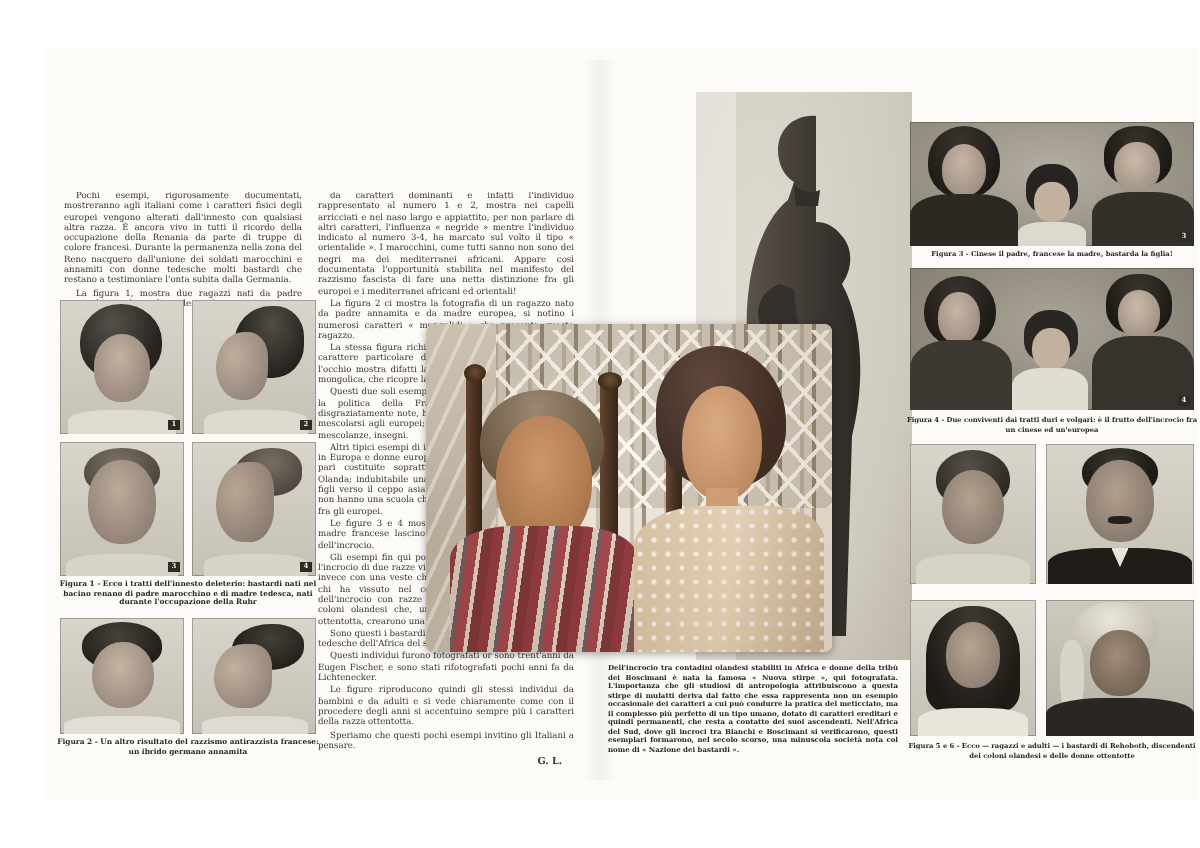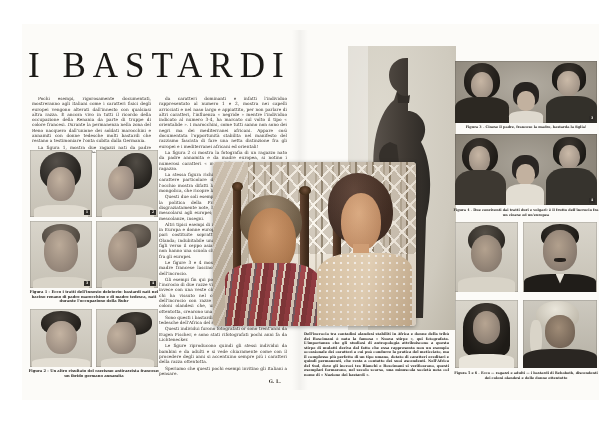--- a/index.html
+++ b/index.html
@@ -53,21 +53,20 @@
      background:radial-gradient(ellipse at 50% 38%,rgba(255,214,160,.05),rgba(110,70,30,.20));}
   .fig{position:absolute;}
 </style>
 </head>
 <body>
 
 <div id="stage">
   <div class="paper"></div>
   <div class="gutter"></div>
 
-  <div class="title">I BASTARDI</div>
 
   <div class="bodycol" style="left:32px;top:96px;width:119px;height:57px;">
     <p>Pochi esempi, rigorosamente documentati, mostreranno agli italiani come i caratteri fisici degli europei vengono alterati dall'innesto con qualsiasi altra razza. È ancora vivo in tutti il ricordo della occupazione della Renania da parte di truppe di colore francesi. Durante la permanenza nella zona del Reno nacquero dall'unione dei soldati marocchini e annamiti con donne tedesche molti bastardi che restano a testimoniare l'onta subita dalla Germania.</p>
     <p>La figura 1, mostra due ragazzi nati da padre marocchino e da madre tedesca. I caratteri « ariani » sono stati sommersi</p>
   </div>
 
   <div class="bodycol" style="left:159px;top:96px;width:128px;height:292px;">
     <p>da caratteri dominanti e infatti l'individuo rappresentato al numero 1 e 2, mostra nei capelli arricciati e nel naso largo e appiattito, per non parlare di altri caratteri, l'influenza « negride » mentre l'individuo indicato al numero 3-4, ha marcato sul volto il tipo « orientalide ». I marocchini, come tutti sanno non sono dei negri ma dei mediterranei africani. Appare così documentata l'opportunità stabilita nel manifesto del razzismo fascista di fare una netta distinzione fra gli europei e i mediterranei africani ed orientali!</p>
     <p>La figura 2 ci mostra la fotografia di un ragazzo nato da padre annamita e da madre europea, si notino i numerosi caratteri « mongolidi » che presenta questo ragazzo.</p>
     <p>La stessa figura richiama anche l'attenzione sopra un carattere particolare dei mongoli e dei loro incroci: l'occhio mostra difatti la « plica interna » detta a piega mongolica, che ricopre la caruncola dell'occhio.</p>

